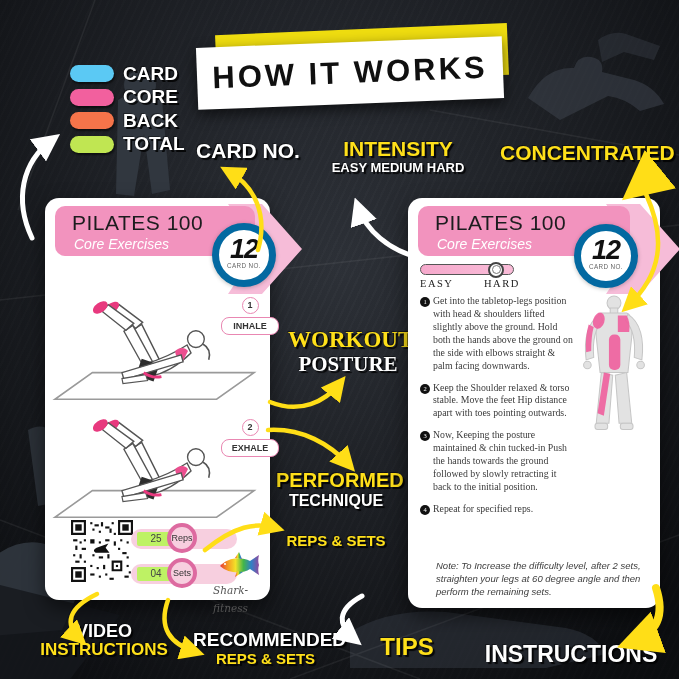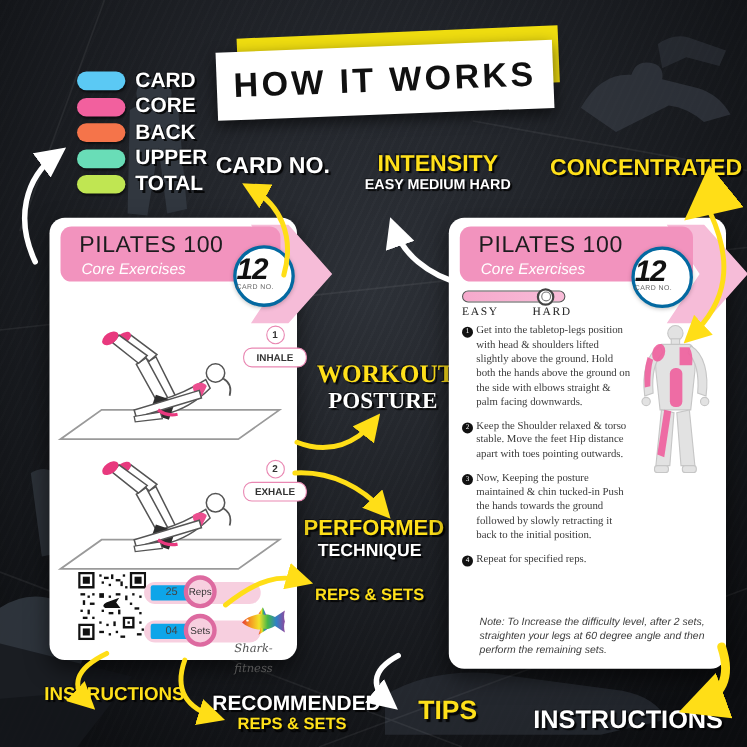--- a/index.html
+++ b/index.html
@@ -27,33 +27,33 @@
   .ann b{display:block;font-weight:800;
     text-shadow:2px 2px 1px rgba(0,0,0,.85),-1px -1px 0 rgba(0,0,0,.45);}
   
   .card{background:#fff;border-radius:14px;box-shadow:0 8px 20px rgba(0,0,0,.55);}
   .card-hd{position:absolute;left:10px;top:8px;height:50px;border-radius:10px;background:#F293BE;
     padding:5px 0 0 17px;box-sizing:border-box;}
   .card-hd .t{font-size:21px;font-weight:400;color:#1c1c1e;letter-spacing:.5px;display:block;}
   .card-hd .s{font-size:14px;font-style:italic;color:#fff;display:block;margin:1px 0 0 2px;}
   .ribbon{position:absolute;top:6px;}
   .badge{position:absolute;width:50px;height:50px;border-radius:50%;background:#fff;
-    border:3px solid #0369a1;z-index:3;box-shadow:0 1px 4px rgba(0,0,0,.25);}
+    border:7px solid #0369a1;text-align:center;z-index:3;box-shadow:0 1px 4px rgba(0,0,0,.25);}
   .badge .n{display:block;font-size:27px;font-weight:800;font-style:italic;color:#111;margin-top:4px;letter-spacing:-1px;}
   .badge .l{display:block;font-size:6.3px;color:#666;letter-spacing:.4px;margin-top:-3px;}
   
   .step{position:absolute;left:176px;width:58px;text-align:center;}
   .step .c{display:inline-block;width:15px;height:15px;line-height:15px;border:1.5px solid #E987B2;
     border-radius:50%;font-size:9px;font-weight:700;color:#333;background:#fff;}
   .step .b{display:block;margin-top:3px;border:1.5px solid #E987B2;border-radius:8px;background:#fff;
     font-size:9px;font-weight:700;color:#333;padding:3px 2px;}
   
   .repset{position:absolute;left:84px;width:124px;height:30px;}
   .rs-pill{position:absolute;left:2px;top:6px;width:106px;height:20px;border-radius:10px;background:#F7CFDF;}
-  .rs-val{position:absolute;left:8px;top:9px;width:38px;height:14px;background:#0ea5e9;border-radius:2px;
+  .rs-val{position:absolute;left:8px;top:9px;width:38px;height:14px;background:#bef264;border-radius:2px;
     font-size:10px;color:#444;text-align:center;line-height:14px;}
   .rs-ring{position:absolute;left:38px;top:0px;width:30px;height:30px;border-radius:50%;
     border:4px solid #DD6AA0;background:#F7CFDF;box-sizing:border-box;text-align:center;}
   .rs-ring span{font-size:9px;color:#333;line-height:22px;}
   .brand{position:absolute;text-align:left;}
   .brand .script{font-family:"DejaVu Serif",serif;font-style:italic;font-size:10.5px;color:#555;}
   
   .slider-bar{position:absolute;left:12px;top:66px;width:94px;height:11px;border-radius:6px;
     background:linear-gradient(90deg,#F6A9CC,#F9BCD8);border:1.5px solid #555;box-sizing:border-box;}
   .slider-knob{position:absolute;left:80px;top:63.5px;width:16px;height:16px;border-radius:50%;
@@ -111,24 +111,20 @@
     </div>
     <div class="legend-row">
       <span class="swatch" style="background-color: rgb(242, 96, 158);"></span>
       <span class="lab">CORE</span>
     </div>
     <div class="legend-row">
       <span class="swatch" style="background-color: rgb(245, 116, 74);"></span>
       <span class="lab">BACK</span>
     </div>
     <div class="legend-row">
-      <span class="swatch" style="background-color: rgb(105, 221, 183);"></span>
-      <span class="lab">UPPER</span>
-    </div>
-    <div class="legend-row">
       <span class="swatch" style="background-color: rgb(192, 230, 82);"></span>
       <span class="lab">TOTAL</span>
     </div>
   </div>
 
   <div class="abs ann" style="left:193px;top:140px;width:110px;">
     <b class="wht" style="font-size:21px;">CARD NO.</b>
   </div>
   <div class="abs ann" style="left:322px;top:138px;width:152px;">
     <b class="yel" style="font-size:21px;">INTENSITY</b>
@@ -143,20 +139,21 @@
     <b class="wht" style="font-size:21px;">POSTURE</b>
   </div>
   <div class="abs ann" style="left:276px;top:470px;width:120px;">
     <b class="yel" style="font-size:20px;">PERFORMED</b>
     <b class="wht" style="font-size:16px;">TECHNIQUE</b>
   </div>
   <div class="abs ann" style="left:278px;top:533px;width:116px;">
     <b class="yel" style="font-size:15px;">REPS &amp; SETS</b>
   </div>
   <div class="abs ann" style="left:38px;top:622px;width:132px;">
+    <b class="wht" style="font-size:18px;">VIDEO</b>
     <b class="yel" style="font-size:17px;">INSTRUCTIONS</b>
   </div>
   <div class="abs ann" style="left:193px;top:630px;width:145px;">
     <b class="wht" style="font-size:19px;">RECOMMENDED</b>
     <b class="yel" style="font-size:15px;">REPS &amp; SETS</b>
   </div>
   <div class="abs ann" style="left:372px;top:634px;width:70px;">
     <b class="yel" style="font-size:24px;">TIPS</b>
   </div>
   <div class="abs ann" style="left:476px;top:642px;width:190px;">

